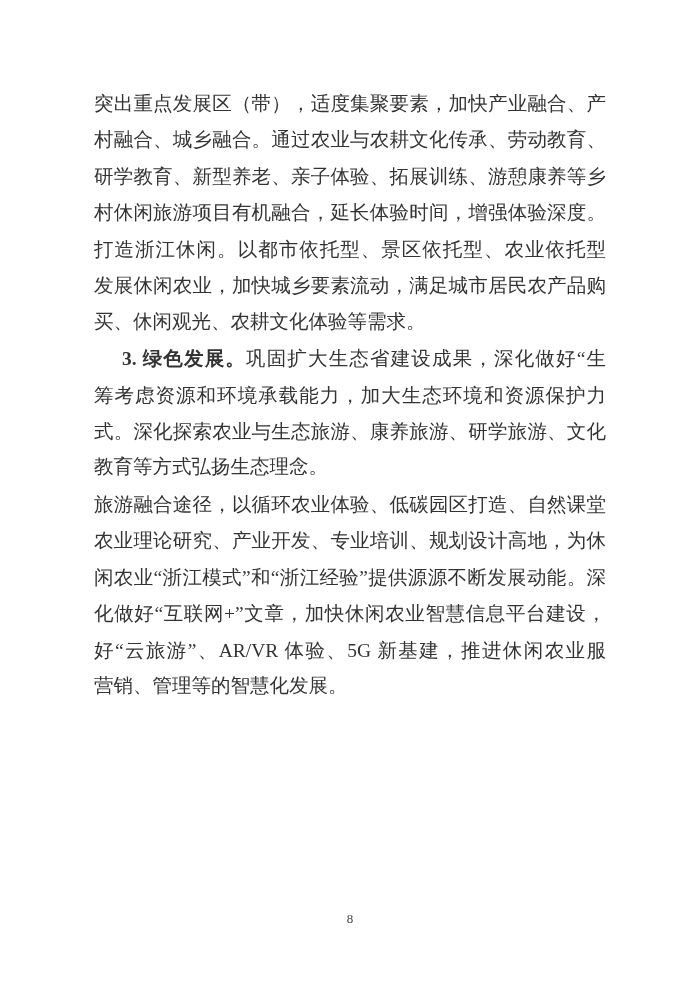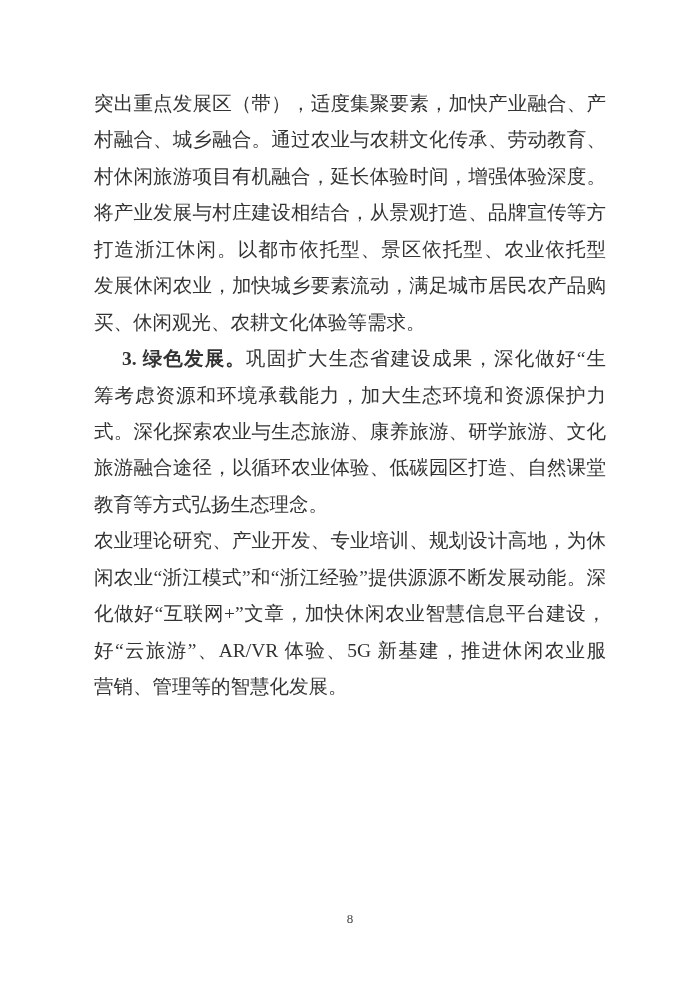--- a/index.html
+++ b/index.html
@@ -27,20 +27,21 @@
     height: 36.45px;
     line-height: 36.45px;
     text-align: justify;
     text-align-last: justify;
     white-space: normal;
     overflow: hidden;
   }
   .line.last {
     text-align: right;
     text-align-last: left;
+    font-family: Liberation Mono, monospace;
   }
   .line.lead-line {
     text-indent: 28px;
   }
   .lead {
     font-weight: bold;
   }
   .page-number {
     position: absolute;
     top: 908px;
@@ -55,35 +56,35 @@
 </head>
 <body>
 
 <div class="page">
 
   <div class="text-block">
 
     <div>
       <div class="line">突出重点发展区（带），适度集聚要素，加快产业融合、产</div>
       <div class="line">村融合、城乡融合。通过农业与农耕文化传承、劳动教育、</div>
+      <div class="line">研学教育、新型养老、亲子体验、拓展训练、游憩康养等乡</div>
       <div class="line">村休闲旅游项目有机融合，延长体验时间，增强体验深度。</div>
-      <div class="line">将产业发展与村庄建设相结合，从景观打造、品牌宣传等方</div>
       <div class="line">打造浙江休闲。以都市依托型、景区依托型、农业依托型</div>
       <div class="line">发展休闲农业，加快城乡要素流动，满足城市居民农产品购</div>
       <div class="line last">买、休闲观光、农耕文化体验等需求。</div>
     </div>
 
     <div>
       <div class="line lead-line">
         <span class="lead">3. 绿色发展。</span><span>巩固扩大生态省建设成果，深化做好“生</span>
       </div>
       <div class="line">筹考虑资源和环境承载能力，加大生态环境和资源保护力</div>
       <div class="line">式。深化探索农业与生态旅游、康养旅游、研学旅游、文化</div>
+      <div class="line last">教育等方式弘扬生态理念。</div>
       <div class="line">旅游融合途径，以循环农业体验、低碳园区打造、自然课堂</div>
-      <div class="line last">教育等方式弘扬生态理念。</div>
     </div>
 
     <div>
       <div class="line">农业理论研究、产业开发、专业培训、规划设计高地，为休</div>
       <div class="line">闲农业“浙江模式”和“浙江经验”提供源源不断发展动能。深</div>
       <div class="line">化做好“互联网+”文章，加快休闲农业智慧信息平台建设，用</div>
       <div class="line">好“云旅游”、AR/VR 体验、5G 新基建，推进休闲农业服务、</div>
       <div class="line last">营销、管理等的智慧化发展。</div>
     </div>
 

